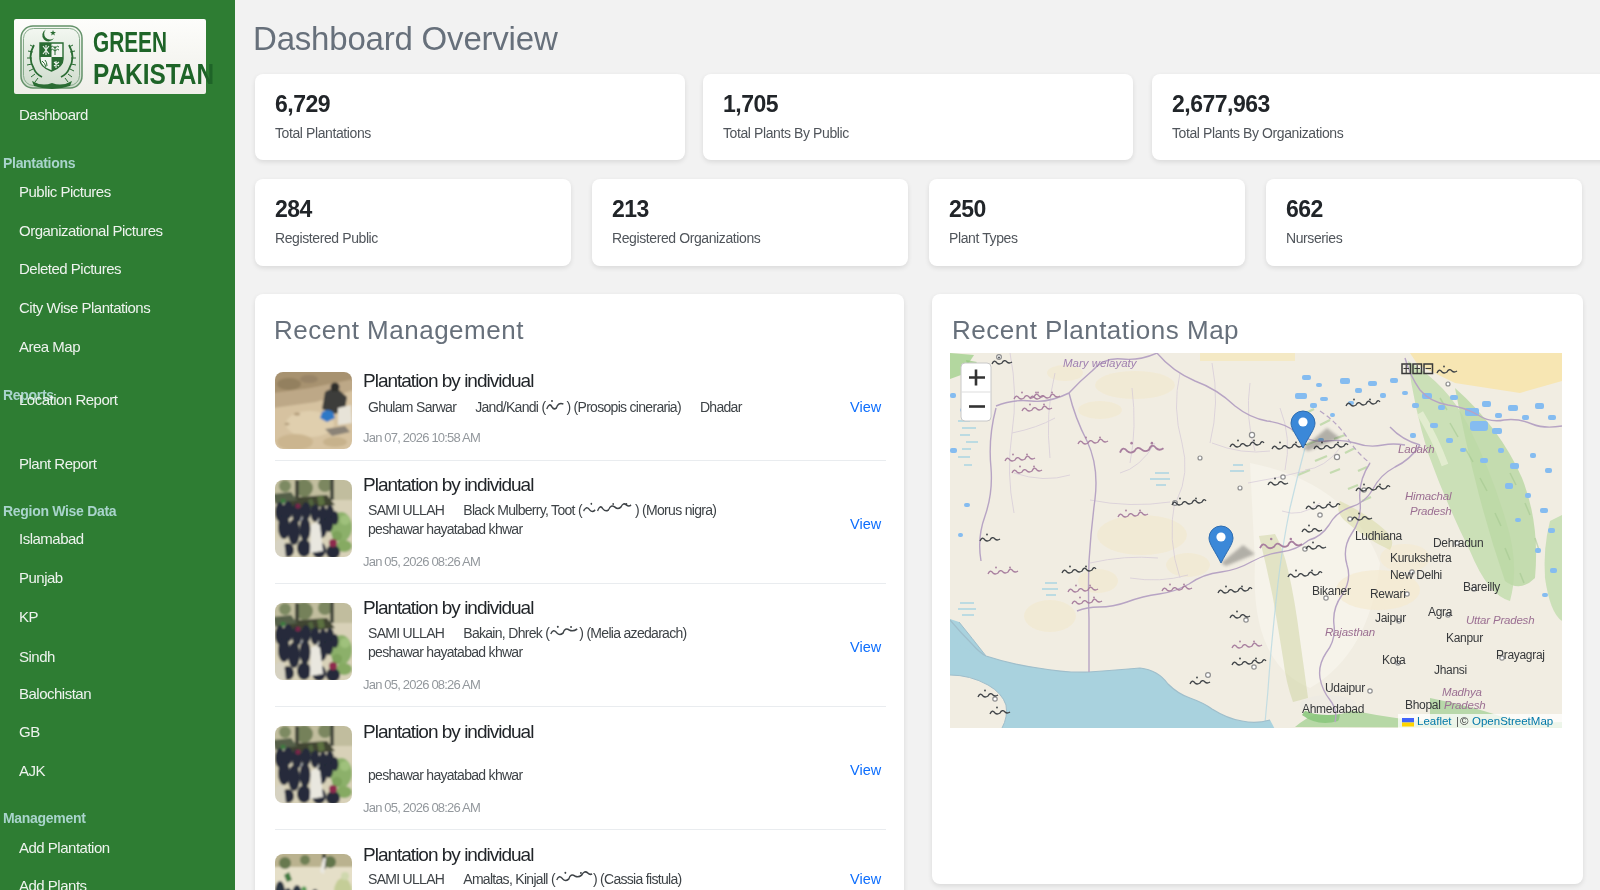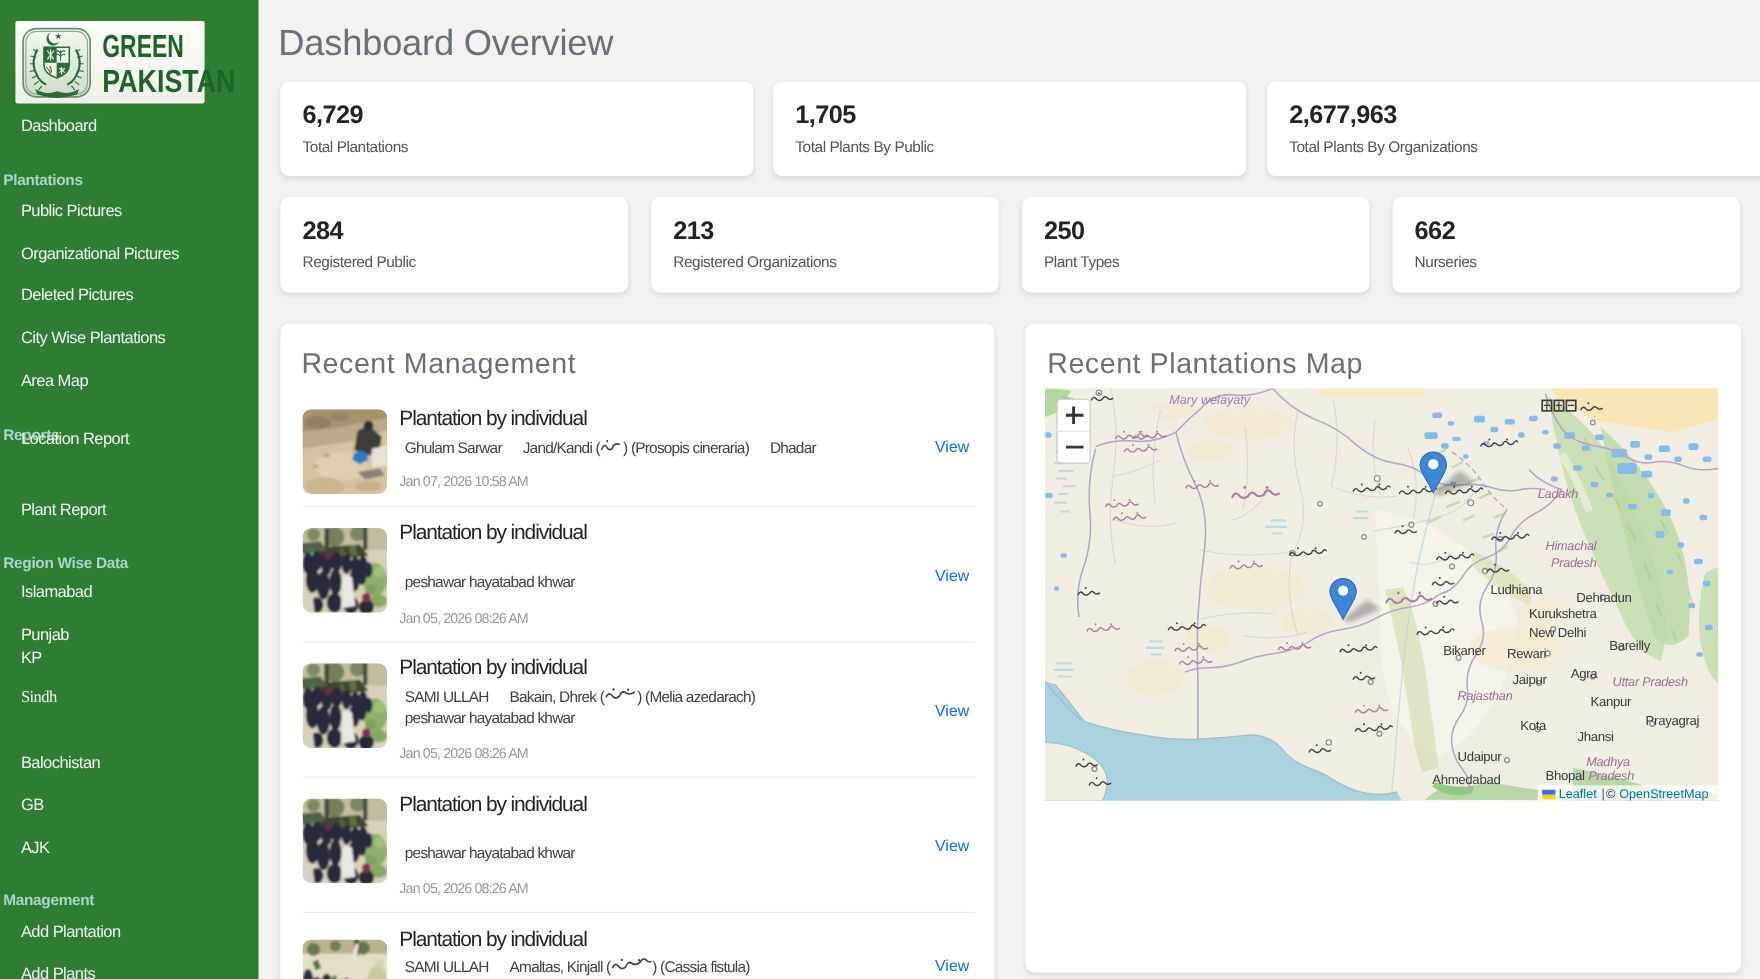--- a/index.html
+++ b/index.html
@@ -1,18 +1,18 @@
 <!DOCTYPE html>
 <html><head><meta charset="utf-8">
 <style>
 html,body{margin:0;padding:0;}
 body{width:1600px;height:890px;overflow:hidden;background:#f2f2f2;font-family:"Liberation Sans",sans-serif;position:relative;}
 .abs{position:absolute;}
 #sidebar{left:0;top:0;width:235px;height:890px;background:#2e7d33;}
-#logo{left:14px;top:19px;width:172px;height:75px;background:linear-gradient(180deg,#fdfdfb,#efefe9);border-radius:2px;}
+#logo{left:14px;top:19px;width:192px;height:75px;background:linear-gradient(180deg,#fdfdfb,#efefe9);border-radius:2px;}
 .navitem{left:19px;color:#eef3ee;font-size:15px;letter-spacing:-0.5px;line-height:16px;white-space:nowrap;}
 .navhead{left:3px;color:#a9d4cc;font-size:14px;letter-spacing:-0.3px;font-weight:bold;line-height:15px;white-space:nowrap;}
 .card{position:absolute;background:#fff;border-radius:8px;box-shadow:0 2px 5px rgba(0,0,0,.10);}
 .num{position:absolute;left:20px;top:19px;font-size:23px;letter-spacing:-0.5px;font-weight:bold;color:#212529;line-height:23px;}
 .lbl{position:absolute;left:20px;top:52px;font-size:14px;letter-spacing:-0.4px;color:#50555b;line-height:14px;}
 .sectitle{position:absolute;color:#67707b;font-size:26px;line-height:26px;letter-spacing:0.5px;}
 .ititle{position:absolute;font-size:19px;letter-spacing:-1px;color:#212529;line-height:20px;}
 .meta{position:absolute;font-size:14px;letter-spacing:-0.7px;color:#3e4347;line-height:15px;white-space:nowrap;}
 .meta span{margin-right:19px;}
 .time{position:absolute;font-size:13px;letter-spacing:-0.8px;color:#93989d;line-height:14px;}
@@ -62,22 +62,22 @@
 <div class="abs navitem" style="top:223px;">Organizational Pictures</div>
 <div class="abs navitem" style="top:261px;">Deleted Pictures</div>
 <div class="abs navitem" style="top:300px;">City Wise Plantations</div>
 <div class="abs navitem" style="top:339px;">Area Map</div>
 <div class="abs navhead" style="top:388px;">Reports</div>
 <div class="abs navitem" style="top:392px;">Location Report</div>
 <div class="abs navitem" style="top:456px;">Plant Report</div>
 <div class="abs navhead" style="top:504px;">Region Wise Data</div>
 <div class="abs navitem" style="top:531px;">Islamabad</div>
 <div class="abs navitem" style="top:570px;">Punjab</div>
-<div class="abs navitem" style="top:591px;">KP</div>
-<div class="abs navitem" style="top:626px;font-family:Liberation Serif, serif;">Sindh</div>
+<div class="abs navitem" style="top:609px;">KP</div>
+<div class="abs navitem" style="top:649px;">Sindh</div>
 <div class="abs navitem" style="top:686px;">Balochistan</div>
 <div class="abs navitem" style="top:724px;">GB</div>
 <div class="abs navitem" style="top:763px;">AJK</div>
 <div class="abs navhead" style="top:811px;">Management</div>
 <div class="abs navitem" style="top:840px;">Add Plantation</div>
 <div class="abs navitem" style="top:878px;">Add Plants</div>
 
 <div class="sectitle" style="left:253px;top:22px;font-size:33px;line-height:33px;letter-spacing:-0.2px;">Dashboard Overview</div>
 
 <div class="card" style="left:255px;top:74px;width:430px;height:86px;">
@@ -122,20 +122,26 @@
           <circle cx="8" cy="2" r="1.1" fill="#3e4347"></circle>
         </svg>) (Prosopis cineraria)</span><span>Dhadar</span></div>
   <div class="time" style="left:108px;top:137px;">Jan 07, 2026 10:58 AM</div>
   <div class="view" style="top:105px;">View</div>
   <div class="divider" style="top:166px;"></div>
 
   <div class="thumb" style="top:186px;"><svg width="77" height="77" viewBox="0 0 77 77">
         <use href="#crowd"></use>
       </svg></div>
   <div class="ititle" style="left:108px;top:181px;">Plantation by individual</div>
+  <div class="meta" style="left:113px;top:208px;"><span>SAMI ULLAH</span><span>Black Mulberry, Toot (<svg class="ar" width="53" height="13" viewBox="0 0 68 13" preserveAspectRatio="none">
+          <path d="M2,9 q4,-6 8,-1 q3,3 7,0 M20,9 q3,-7 7,-2 q3,3 7,1 q3,-6 8,-3 q4,3 8,0 q3,-5 7,-2 q3,2 6,0" fill="none" stroke="#3e4347" stroke-width="1.6"></path>
+          <circle cx="12" cy="1.8" r="1.1" fill="#3e4347"></circle>
+          <circle cx="40" cy="2" r="1.1" fill="#3e4347"></circle>
+          <circle cx="57" cy="2" r="1.1" fill="#3e4347"></circle>
+        </svg>) (Morus nigra)</span></div>
   <div class="meta" style="left:113px;top:228px;">peshawar hayatabad khwar</div>
   <div class="time" style="left:108px;top:261px;">Jan 05, 2026 08:26 AM</div>
   <div class="view" style="top:222px;">View</div>
   <div class="divider" style="top:289px;"></div>
 
   <div class="thumb" style="top:309px;"><svg width="77" height="77" viewBox="0 0 77 77">
         <use href="#crowd"></use>
       </svg></div>
   <div class="ititle" style="left:108px;top:304px;">Plantation by individual</div>
   <div class="meta" style="left:113px;top:331px;"><span>SAMI ULLAH</span><span>Bakain, Dhrek (<svg class="ar" width="30" height="13" viewBox="0 0 34 13" preserveAspectRatio="none">

